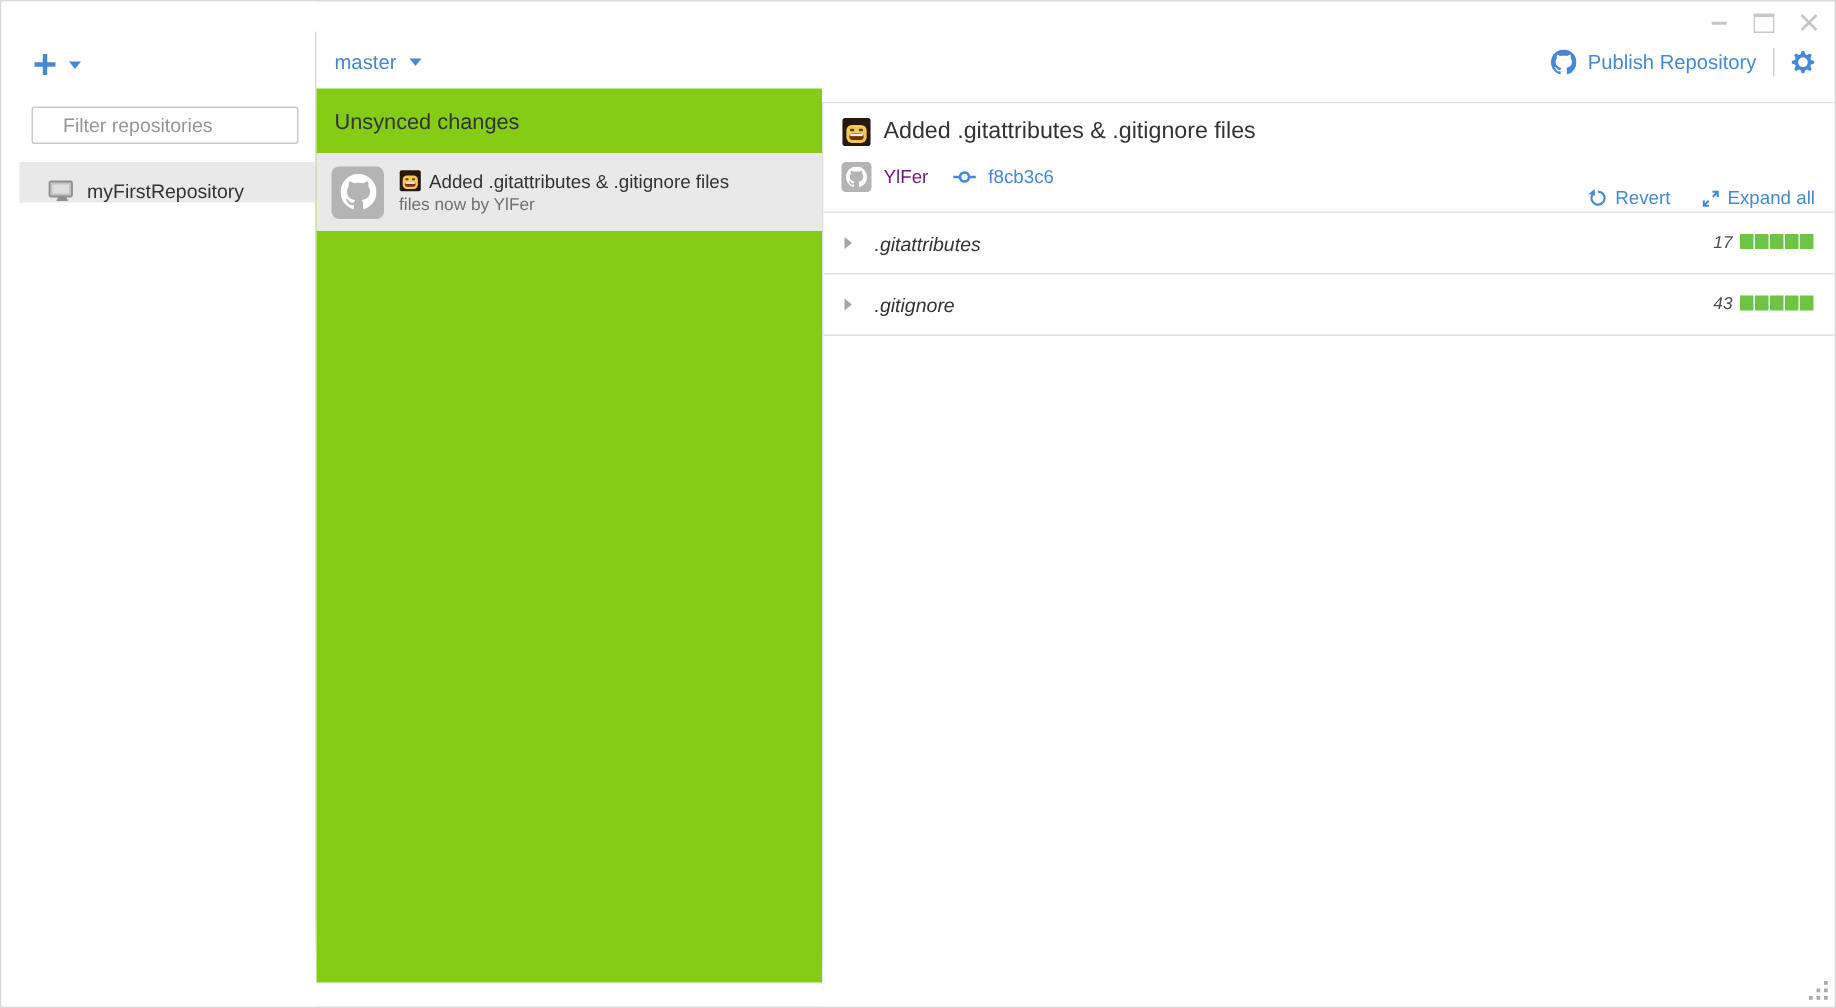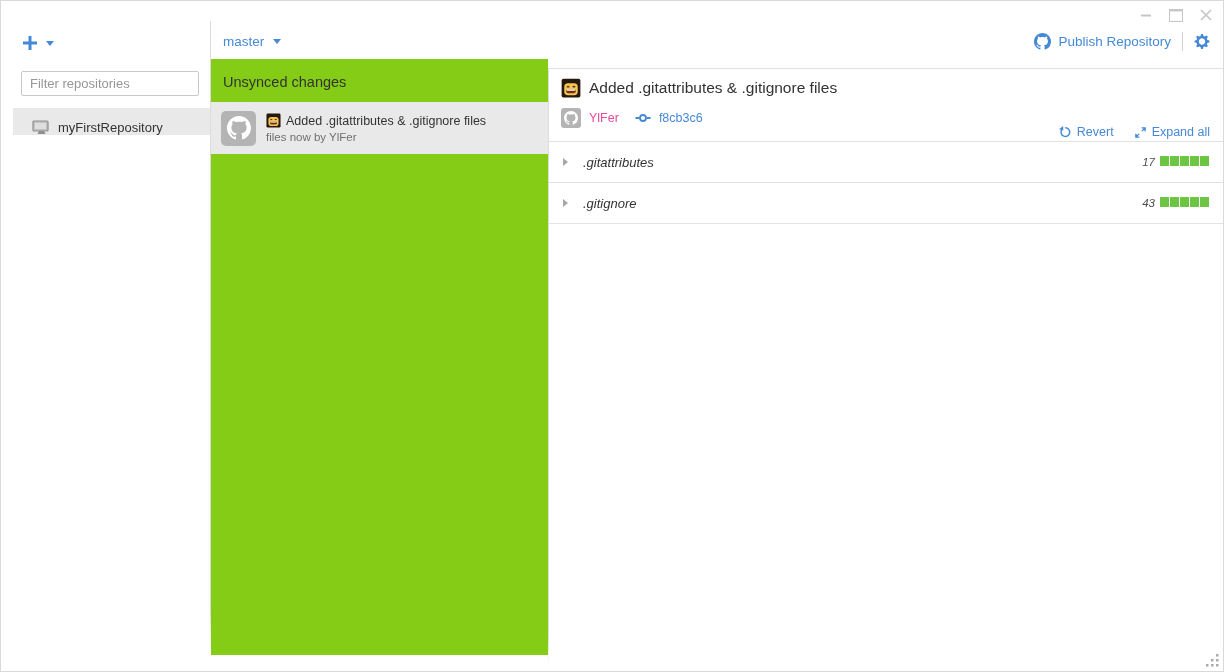--- a/index.html
+++ b/index.html
@@ -15,21 +15,21 @@
   :root { --blue:#4589d6; --green:#6cc644; --divider:#e2e2e2; --gray-av:#b4b4b4; }
 
   
   .win-controls { position:absolute; top:7px; right:10px; display:flex; gap:16px; z-index:10; }
   .win-btn { width:14px; height:14px; display:flex; align-items:center; justify-content:center; cursor:default; }
 
   
   .sidebar { position:absolute; left:0; top:0; width:209px; height:100%; background:#fff; }
   .add-repo { position:absolute; left:21px; top:31px; display:flex; align-items:center; gap:8px; height:22px; cursor:pointer; }
   .filter-box { position:absolute; left:20px; top:70px; width:178px; height:25px;
-    border:1px solid #c9c9c9; border-radius:2px; font-size:13px; padding:0 8px; color:#333; outline:none;
+    border:1px solid #c9c9c9; border-radius:2px; font-size:13px; padding:0 20px; color:#333; outline:none;
     font-family:"Liberation Sans","DejaVu Sans",sans-serif; }
   .filter-box::placeholder { color:#969696; }
   .repo-row { position:absolute; left:12px; top:107px; width:209px; height:27px; background:#e9e9e9;
     display:flex; align-items:flex-end; padding-left:19px; gap:9px; cursor:pointer; }
   .repo-row .label { font-size:13px; color:#333; }
 
   
   .vdiv { position:absolute; width:1px; }
   #vdiv1 { left:209px; top:20px; height:628px;
     background:linear-gradient(to bottom,#dcdcdc 0%,#dcdcdc 94%,rgba(220,220,220,0) 100%); }
@@ -61,21 +61,21 @@
 
   
   .detail { position:absolute; left:548px; top:68px; right:0; bottom:0; background:#fff; }
   .detail-header { position:relative; height:72px; }
   .detail-title-row { position:absolute; left:12px; top:9px; display:flex; align-items:center; gap:8px; }
   .detail-title { font-size:15.5px; color:#333; }
   .detail-meta-row { position:absolute; left:12px; top:38px; right:13px; height:22px;
     display:flex; align-items:center; gap:8px; }
   .mini-avatar { width:20px; height:20px; border-radius:3px; background:var(--gray-av);
     display:flex; align-items:center; justify-content:center; flex:0 0 auto; }
-  .author-name { font-size:12.5px; color:#ec4899; margin-right:8px; }
+  .author-name { font-size:12.5px; color:#701a75; margin-right:8px; }
   .sha-link { font-size:12.5px; color:var(--blue); cursor:pointer; }
   .meta-spacer { flex:1; }
   .link-btn { display:flex; align-items:center; gap:5px; color:var(--blue); font-size:12.5px;
     cursor:pointer; margin-left:12px;margin-top:28px; }
 
   .file-list { border-top:1px solid var(--divider); }
   .file-row { height:41px; display:flex; align-items:center; padding:0 14px;
     border-bottom:1px solid var(--divider); cursor:pointer;font-style:italic; }
   .disclosure { width:0; height:0; border-top:4.5px solid transparent; border-bottom:4.5px solid transparent;
     border-left:5.5px solid #a6a6a6; margin-right:15px; flex:0 0 auto; }

